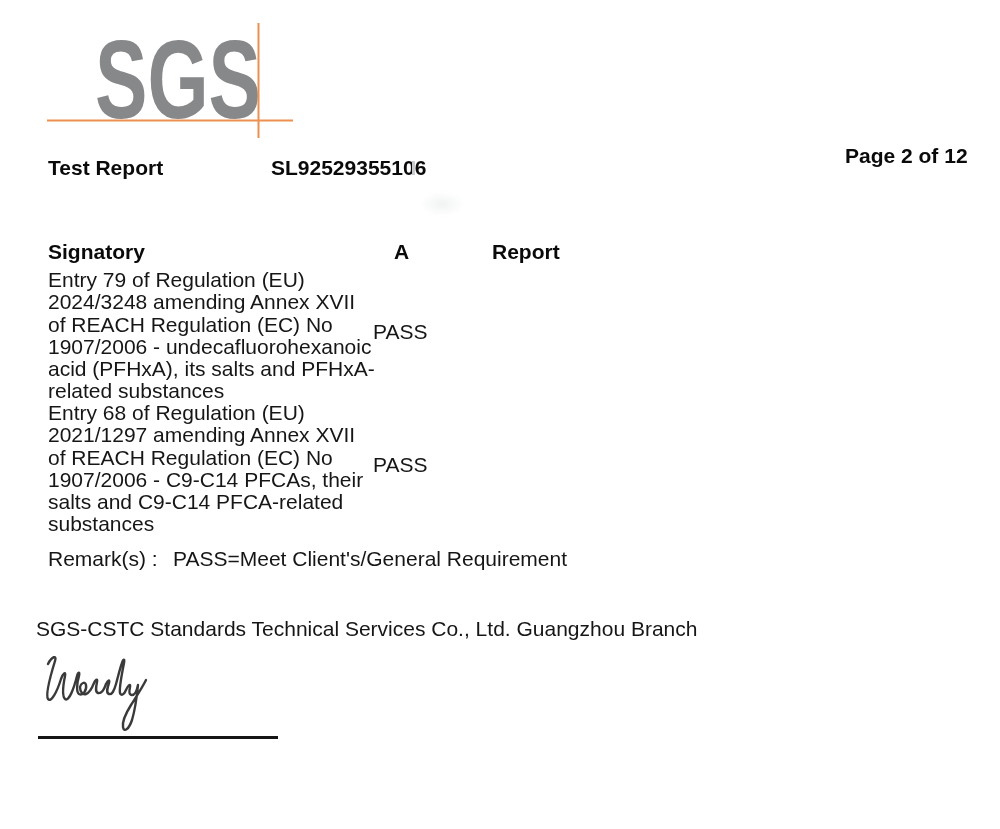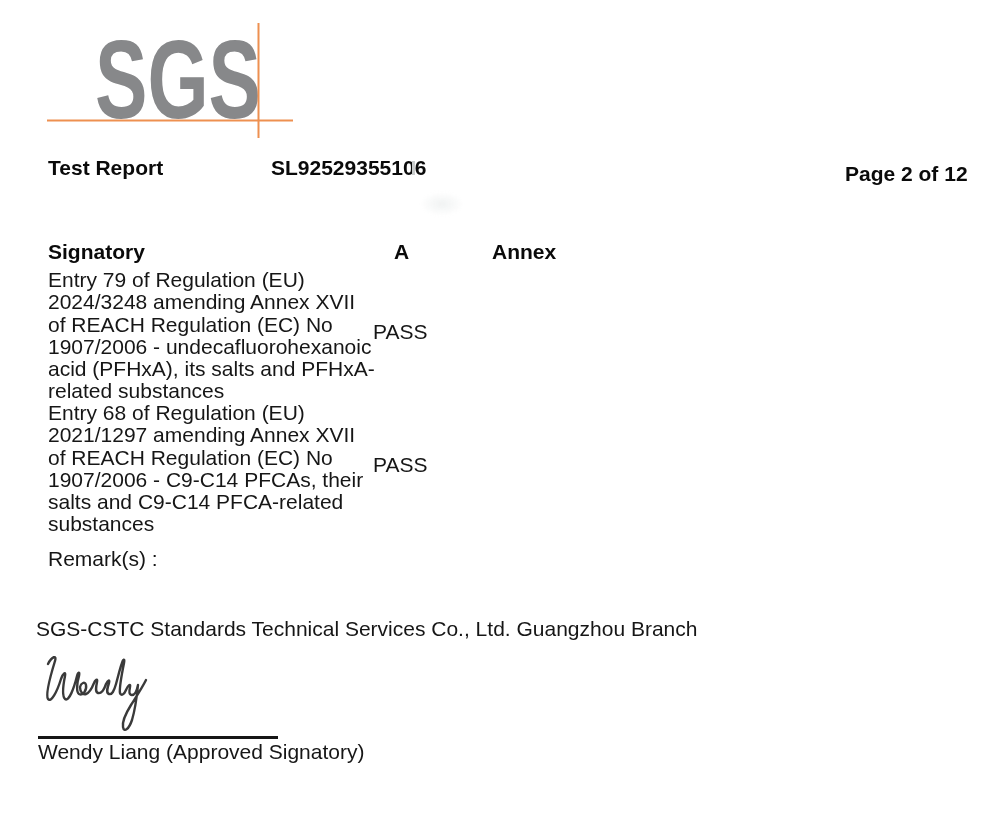--- a/index.html
+++ b/index.html
@@ -37,45 +37,46 @@
 
   <svg class="abs" style="left:0;top:0" width="350" height="160" viewBox="0 0 350 160">
     <text x="95" y="118" font-family="'Liberation Sans',sans-serif" font-weight="bold" font-size="112" textLength="166" lengthAdjust="spacingAndGlyphs" fill="#87888a">SGS</text>
     <rect x="47" y="119.5" width="246" height="2" fill="#ee9050"></rect>
     <rect x="257.5" y="23" width="2" height="115" fill="#ee9050"></rect>
   </svg>
 
   <div class="abs t17 b" style="left:48px;top:157px">Test Report</div>
   <div class="abs t17 b" style="left:271px;top:157px">SL92529355106</div>
   <div class="num-sliver"></div>
-  <div class="abs t17 b" style="left:845px;top:163px">Page 2 of 12</div>
+  <div class="abs t17 b" style="left:845px;top:145px">Page 2 of 12</div>
 
   <div class="smudge"></div>
 
   <div class="abs t17 b" style="left:48px;top:241px">Signatory</div>
   <div class="abs t17 b" style="left:394px;top:241px">A</div>
-  <div class="abs t17 b" style="left:492px;top:241px">Annex</div>
+  <div class="abs t17 b" style="left:492px;top:241px">Report</div>
 
   <div class="abs t17 pre" style="left:48px;top:269px;width:360px">Entry 79 of Regulation (EU)
 2024/3248 amending Annex XVII
 of REACH Regulation (EC) No
 1907/2006 - undecafluorohexanoic
 acid (PFHxA), its salts and PFHxA-
 related substances</div>
   <div class="abs t17" style="left:373px;top:321px">PASS</div>
 
   <div class="abs t17 pre" style="left:48px;top:402px;width:360px">Entry 68 of Regulation (EU)
 2021/1297 amending Annex XVII
 of REACH Regulation (EC) No
 1907/2006 - C9-C14 PFCAs, their
 salts and C9-C14 PFCA-related
 substances</div>
   <div class="abs t17" style="left:373px;top:454px">PASS</div>
 
   <div class="abs t17" style="left:48px;top:548px">Remark(s) :</div>
+  <div class="abs t17" style="left:173px;top:548px">PASS=Meet Client's/General Requirement</div>
 
   <div class="abs t17" style="left:36px;top:618px">SGS-CSTC Standards Technical Services Co., Ltd. Guangzhou Branch</div>
 
   <svg class="abs" style="left:34px;top:650px" width="120" height="92" viewBox="0 0 120 92">
     <path fill="none" stroke="#3a3a3a" stroke-width="2.4" stroke-linecap="round" stroke-linejoin="round" d="M14,14
          C18,6 23,5 21,11
          C17,24 11,44 14,49
          C17,53 23,42 27,29
          C29,23 32,21 31,26
          C29,36 28,46 31,49
@@ -99,15 +100,14 @@
          C94,35 97,33 96,37
          C95,42 95,45 98,45
          C101,45 103,40 104,35
          C103,45 101,60 98,70
          C95,79 90,83 89,77
          C88,71 92,63 97,55
          C102,47 108,38 112,30"></path>
   </svg>
 
   <div class="sig-line"></div>
-  <div class="abs t17" style="left:38px;top:741px">Wendy Liang (Approved Signatory)</div>
 
 </div>
 
 </body></html>

